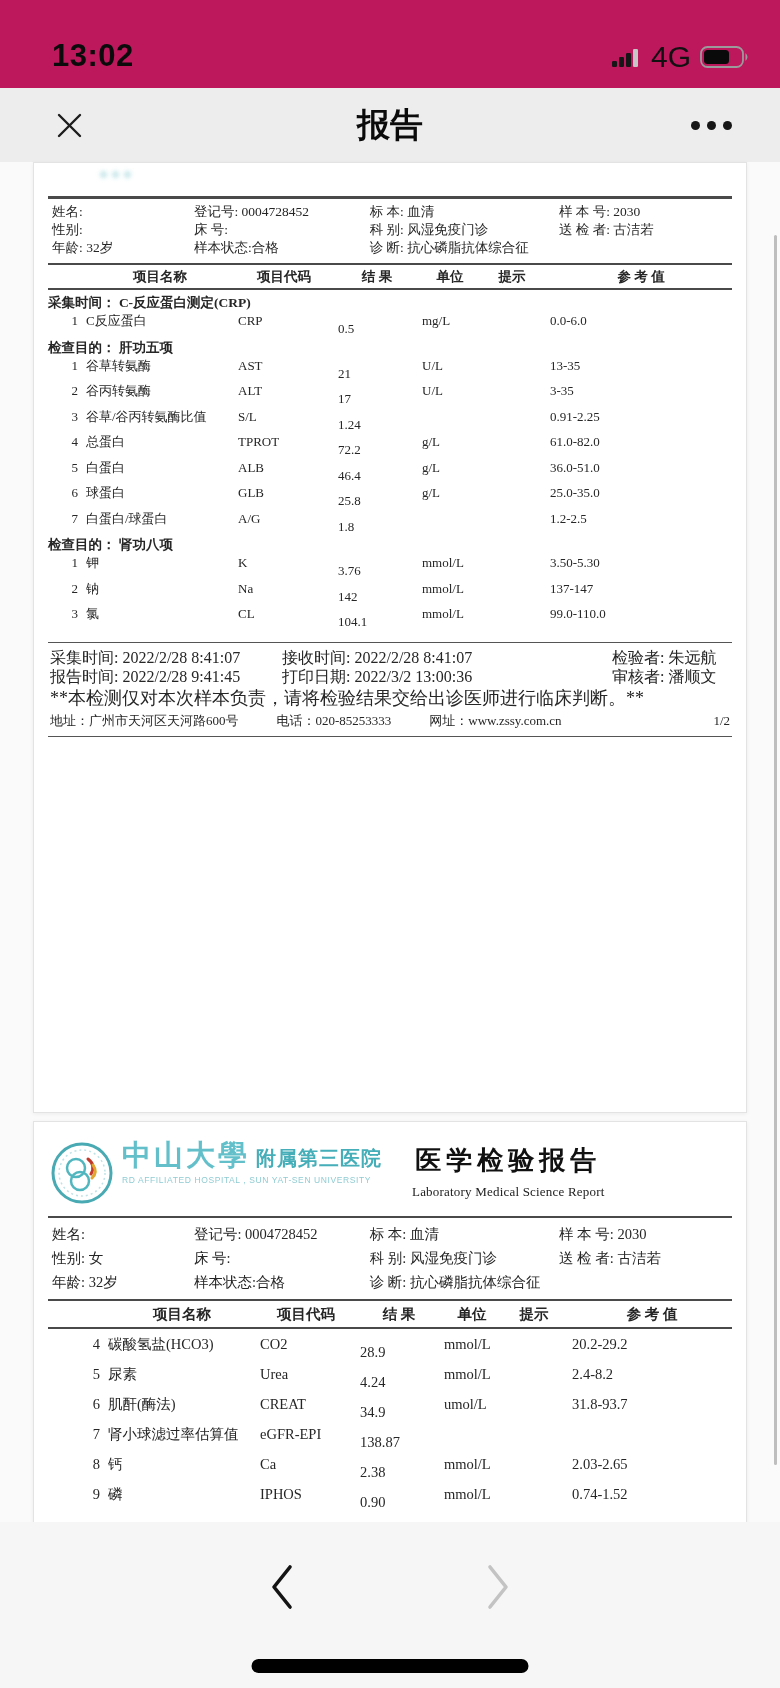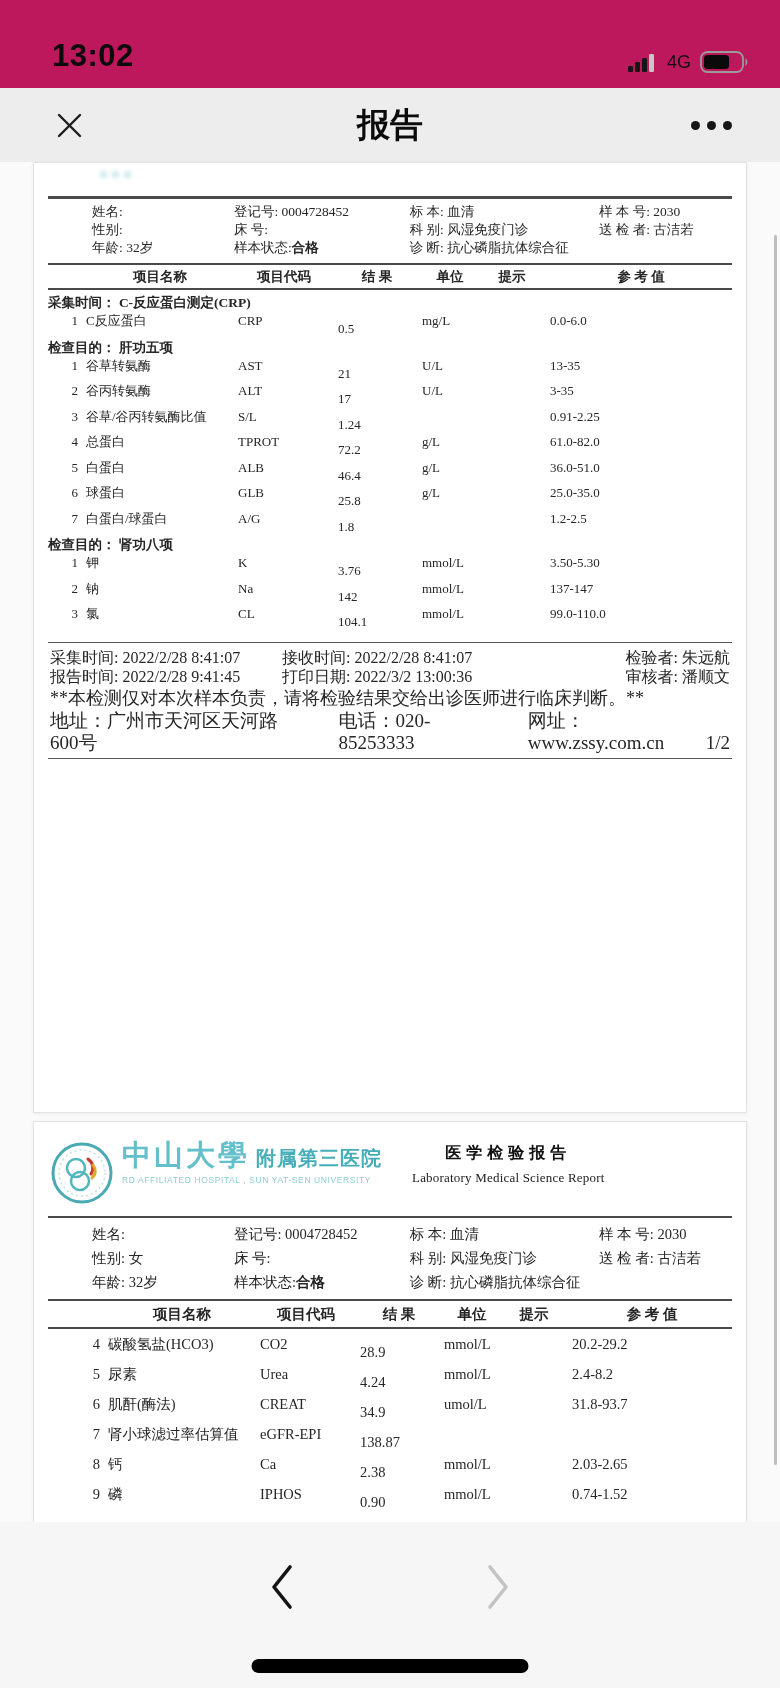--- a/index.html
+++ b/index.html
@@ -4,21 +4,21 @@
 <style>
   * { margin:0; padding:0; box-sizing:border-box; }
   html,body { width:780px; height:1688px; overflow:hidden; background:#fafafa;
     font-family:"Liberation Sans","DejaVu Sans",sans-serif; -webkit-font-smoothing:antialiased; }
 
   
   .status-bar { height:88px; background:#be185d; display:flex; align-items:flex-end;
     justify-content:space-between; padding:0 30px 14px 52px; }
   .sb-time { font-size:31px; font-weight:700; color:#0b0b0b; letter-spacing:.5px; }
   .sb-right { display:flex; align-items:center; gap:9px; }
-  .sb-net { font-size:18px; color:#111; }
+  .sb-net { font-size:30px; color:#111; }
 
   
   .nav-bar { height:74px; background:#ededed; display:flex; align-items:center;
     justify-content:space-between; padding:0 42px; position:relative; }
   .nav-title { position:absolute; left:0; right:0; text-align:center; font-size:33px;
     font-weight:700; color:#0b0b0b; pointer-events:none; }
   .nav-btn { width:54px; height:54px; display:flex; align-items:center; justify-content:center;
     background:none; border:none; cursor:pointer; z-index:2; }
   .dots { display:flex; gap:7px; }
   .dots i { width:9px; height:9px; border-radius:50%; background:#161616; }
@@ -35,63 +35,63 @@
   .logo-remnant span { position:absolute; top:8px; left:52px; display:flex; gap:5px;
     filter:blur(2px); opacity:.55; }
   .logo-remnant i { width:7px; height:7px; border-radius:50%; background:#9bd2d8; }
 
   .rule-thick { border-top:3px solid #4a4a4a; }
   .rule { border-top:2px solid #4a4a4a; }
   .rule-thin { border-top:1.5px solid #555; }
 
   
   .patient-grid { display:grid; grid-template-columns:21% 26% 28% 25%; padding:4px 4px 2px; }
-  .p-cell { line-height:18px; font-size:13.5px; white-space:nowrap;margin-left:40px; }
+  .p-cell { line-height:18px; font-size:13.5px; white-space:nowrap; }
   .page2 .p-cell { line-height:24px; font-size:14.5px; }
   .p-label { color:#262626; }
   .p-value { color:#262626; }
-  .p-value.b { font-weight:700; }
+  .p-value.b { font-weight:400; }
 
   
   .t-head { display:grid; grid-template-columns:38px 148px 100px 86px 60px 64px 1fr;
     font-weight:700; font-size:13.5px; line-height:23px; }
   .page2 .t-head { padding-left:22px; font-size:14.5px; line-height:26px;
     grid-template-columns:38px 148px 100px 86px 60px 64px 1fr; }
   .t-head div { text-align:center; }
   .t-head .h-ref { text-align:center; padding-left:6px; }
   .t-row { display:grid; grid-template-columns:38px 148px 100px 86px 60px 64px 1fr;
     font-size:13px; line-height:17.5px; }
   .page2 .t-row { padding-left:22px; font-size:14.5px; line-height:22px; }
   .t-no { text-align:right; padding-right:8px; }
   .t-name,.t-code,.t-res,.t-unit,.t-ref { text-align:left; }
   .t-code { padding-left:4px; } .t-res { padding-left:4px;margin-top:8px; }
   .t-unit { padding-left:2px; } .t-ref { padding-left:6px; }
   .sec-title { font-weight:700; font-size:13.5px; line-height:19px; }
 
   
   .f-times { display:grid; grid-template-columns:232px 330px 1fr; padding:5px 2px 0; }
   .f-cell { font-size:16px; line-height:19px; white-space:nowrap; }
-  .f-cell.right { text-align:right; }
+  .f-cell.right { }
   .disclaimer { font-size:18px; line-height:20px; padding:2px 2px 0; }
-  .addr-row { display:flex; align-items:flex-end; font-size:19px; line-height:22px;
+  .addr-row { display:flex; align-items:flex-end; font-size:13px; line-height:22px;
     padding:2px 2px 4px; }
   .addr-row .gap { width:38px; }
   .addr-row .sp { flex:1; }
 
   
   .hosp-header { display:flex; align-items:flex-start; padding:17px 2px 6px; height:94px; }
   .hosp-logo { flex:0 0 64px; margin-top:2px; }
   .hosp-names { margin-left:8px; width:268px; }
   .hosp-cn { font-size:29px; font-weight:700; color:#63c0ca; letter-spacing:3px; line-height:32px;
     white-space:nowrap; }
   .hosp-branch { font-size:20px; font-weight:700; color:#45aeb8; margin-left:6px; letter-spacing:1px; }
   .hosp-en { font-size:8.5px; color:#8fccd3; letter-spacing:.6px; margin-top:3px;
     font-family:"Liberation Sans","DejaVu Sans",sans-serif; white-space:nowrap; }
   .report-title-block { margin-left:22px; margin-top:4px; text-align:center; }
-  .report-title { font-size:16px; font-weight:700; color:#111; letter-spacing:5px; }
+  .report-title { font-size:26px; font-weight:700; color:#111; letter-spacing:5px; }
   .report-subtitle { font-size:13px; color:#222; margin-top:6px; letter-spacing:.2px; }
 
   
   .v-scrollbar { position:absolute; right:3px; top:73px; width:3px; height:1230px;
     background:#b3b3b3; border-radius:2px; opacity:.85; }
 
   
   .bottom-bar { height:166px; background:#f6f6f6; position:relative; }
   .pager { display:flex; justify-content:center; gap:172px; padding-top:36px; }
   .pager-btn { background:none; border:none; width:44px; height:58px; display:flex;

